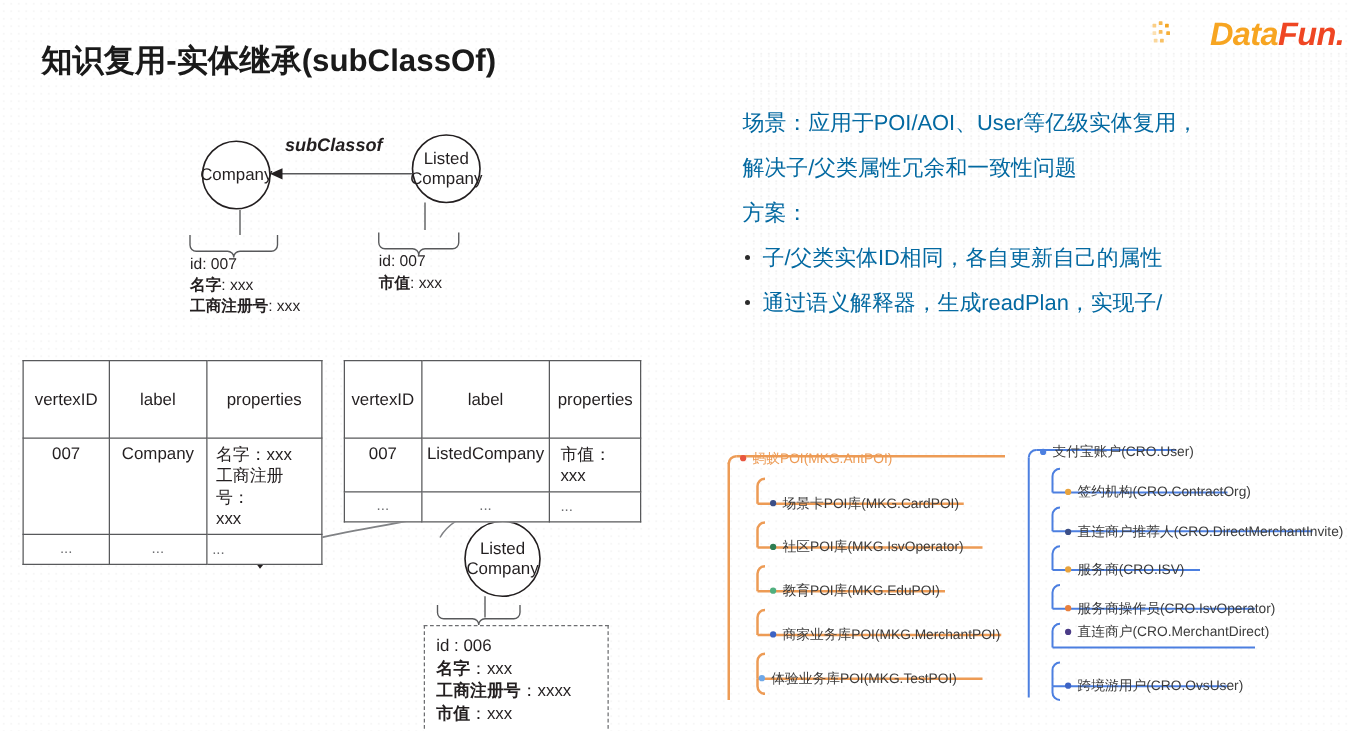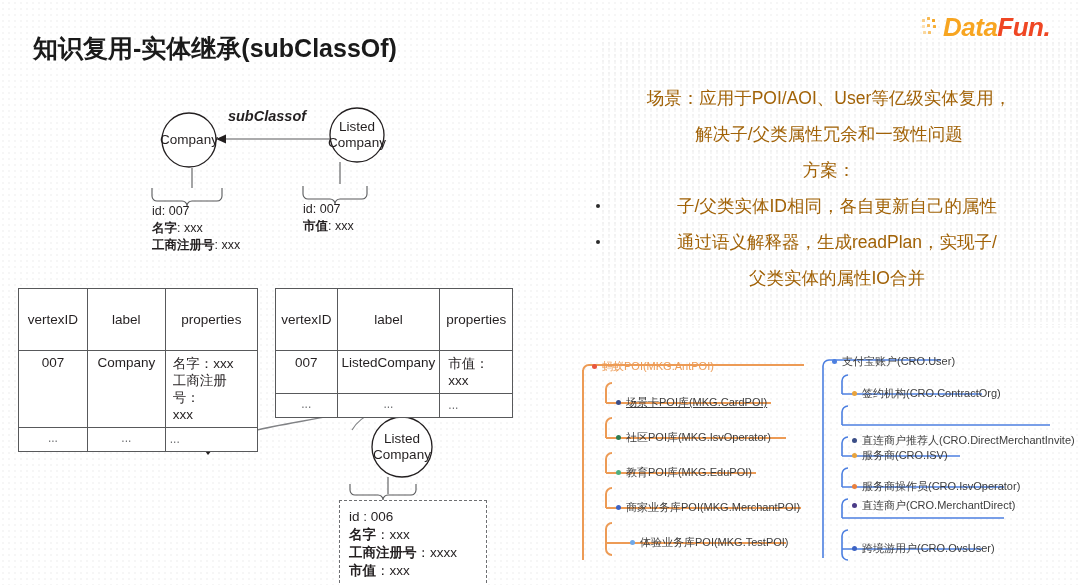--- a/index.html
+++ b/index.html
@@ -20,38 +20,38 @@
     background-size:6px 6px;
     opacity:0.035;
     pointer-events:none;
   }
   .bg-dots.b2{
     left:600px;top:40px;right:0;bottom:260px;
     opacity:0.05;
   }
 
   
-  .logo{position:absolute;left:922px;top:12px;display:flex;align-items:center;height:30px;}
+  .logo{position:absolute;left:922px;top:12px;display:flex;align-items:center;height:30px;gap:25px;}
   .logo .dots{width:20px;height:22px;position:relative;margin-right:1px;}
   .logo .dots i{position:absolute;display:block;width:3.4px;height:3.4px;background:#f5a623;border-radius:0.5px;}
   .logo .word{font-size:26px;font-weight:bold;font-style:italic;letter-spacing:-0.5px;line-height:1;}
   .logo .w1{color:#f7a521;}
   .logo .w2{color:#ef4623;}
 
   
   .title{
     position:absolute;left:33px;top:32px;
     font-size:25px;font-weight:bold;color:#1a1a1a;
     letter-spacing:0px;white-space:nowrap;
   }
 
   
   .right-text{
     position:absolute;left:594px;top:80px;width:470px;
-    font-size:17.5px;line-height:36px;color:#a16207;text-align:center;
+    font-size:17.5px;line-height:36px;color:#0369a1;
   }
   .right-text .line{white-space:nowrap;}
   .right-text .bullet{position:relative;padding-left:16px;white-space:nowrap;}
   .right-text .bullet::before{
     content:"";position:absolute;left:2px;top:16px;
     width:4px;height:4px;background:#2b2b2b;border-radius:50%;
   }
   .right-text .cont{padding-left:16px;white-space:nowrap;}
 
   
@@ -216,21 +216,20 @@
     <div><b>工商注册号</b>：xxxx</div>
     <div><b>市值</b>：xxx</div>
   </div>
 
   <div class="right-text">
     <div class="line">场景：应用于POI/AOI、User等亿级实体复用，</div>
     <div class="line">解决子/父类属性冗余和一致性问题</div>
     <div class="line">方案：</div>
     <div class="bullet">子/父类实体ID相同，各自更新自己的属性</div>
     <div class="bullet">通过语义解释器，生成readPlan，实现子/</div>
-    <div class="cont">父类实体的属性IO合并</div>
   </div>
 
   <div class="tree" id="tree-ant">
     <svg width="260" height="205">
       <path d="M5,7 v190" stroke="#ED9B55" stroke-width="2" fill="none"></path>
       <path d="M5,14 h0 a6,6 0 0 1 6,6 v0" stroke="none" fill="none"></path>
       <path d="M11,2 a6,6 0 0 0 -6,6" stroke="#ED9B55" stroke-width="2" fill="none"></path>
       <path d="M11,2 h215" stroke="#ED9B55" stroke-width="2" fill="none"></path>
       <path d="M28,40 v-14 a6,6 0 0 1 6,-6 h0" stroke="#ED9B55" stroke-width="2" fill="none"></path>
       <path d="M28,40 h165" stroke="#ED9B55" stroke-width="2" fill="none"></path>
@@ -241,37 +240,37 @@
       <path d="M28,145 v-14 a6,6 0 0 1 6,-6" stroke="#ED9B55" stroke-width="2" fill="none"></path>
       <path d="M28,145 h195" stroke="#ED9B55" stroke-width="2" fill="none"></path>
       <path d="M28,180 v-14 a6,6 0 0 1 6,-6" stroke="#ED9B55" stroke-width="2" fill="none"></path>
       <path d="M28,180 h180" stroke="#ED9B55" stroke-width="2" fill="none"></path>
       <path d="M28,180 v6 a6,6 0 0 0 6,6" stroke="#ED9B55" stroke-width="2" fill="none"></path>
     </svg>
     <div class="node" style="left:14px;top:-4px;">
       <span class="dot" style="background:#E8563F"></span>
       <span style="color:#ED9B55">蚂蚁POI(MKG.AntPOI)</span>
     </div>
-    <div class="node" style="left:38px;top:32px;text-decoration:underline;">
+    <div class="node" style="left:38px;top:32px;">
       <span class="dot" style="background:#3B4E87"></span>
       <span>场景卡POI库(MKG.CardPOI)</span>
     </div>
     <div class="node" style="left:38px;top:67px;">
       <span class="dot" style="background:#2E7D52"></span>
       <span>社区POI库(MKG.IsvOperator)</span>
     </div>
     <div class="node" style="left:38px;top:102px;">
       <span class="dot" style="background:#4FAF7F"></span>
       <span>教育POI库(MKG.EduPOI)</span>
     </div>
     <div class="node" style="left:38px;top:137px;">
       <span class="dot" style="background:#3D63C4"></span>
       <span>商家业务库POI(MKG.MerchantPOI)</span>
     </div>
-    <div class="node" style="left:52px;top:172px;align-items:center;">
+    <div class="node" style="left:29px;top:172px;align-items:center;">
       <span class="dot" style="background:#6FA8E8"></span>
       <span>体验业务库POI(MKG.TestPOI)</span>
     </div>
   </div>
 
   <div class="tree" id="tree-cro">
     <svg width="262" height="208">
       <path d="M5,8 v192" stroke="#4C7FE0" stroke-width="1.6" fill="none"></path>
       <path d="M11,2 a6,6 0 0 0 -6,6" stroke="#4C7FE0" stroke-width="1.6" fill="none"></path>
       <path d="M11,2 h112" stroke="#4C7FE0" stroke-width="1.6" fill="none"></path>
@@ -290,21 +289,21 @@
       <path d="M24,191 v5 a6,6 0 0 0 6,6" stroke="#4C7FE0" stroke-width="1.6" fill="none"></path>
     </svg>
     <div class="node" style="left:14px;top:-4px;">
       <span class="dot" style="background:#4C7FE0"></span>
       <span>支付宝账户(CRO.User)</span>
     </div>
     <div class="node" style="left:34px;top:28px;">
       <span class="dot" style="background:#E8A33D"></span>
       <span>签约机构(CRO.ContractOrg)</span>
     </div>
-    <div class="node" style="left:34px;top:75px;">
+    <div class="node" style="left:34px;top:60px;">
       <span class="dot" style="background:#3B4E87"></span>
       <span>直连商户推荐人(CRO.DirectMerchantInvite)</span>
     </div>
     <div class="node" style="left:34px;top:90px;">
       <span class="dot" style="background:#E8A33D"></span>
       <span>服务商(CRO.ISV)</span>
     </div>
     <div class="node" style="left:34px;top:121px;">
       <span class="dot" style="background:#E87F3D"></span>
       <span>服务商操作员(CRO.IsvOperator)</span>

